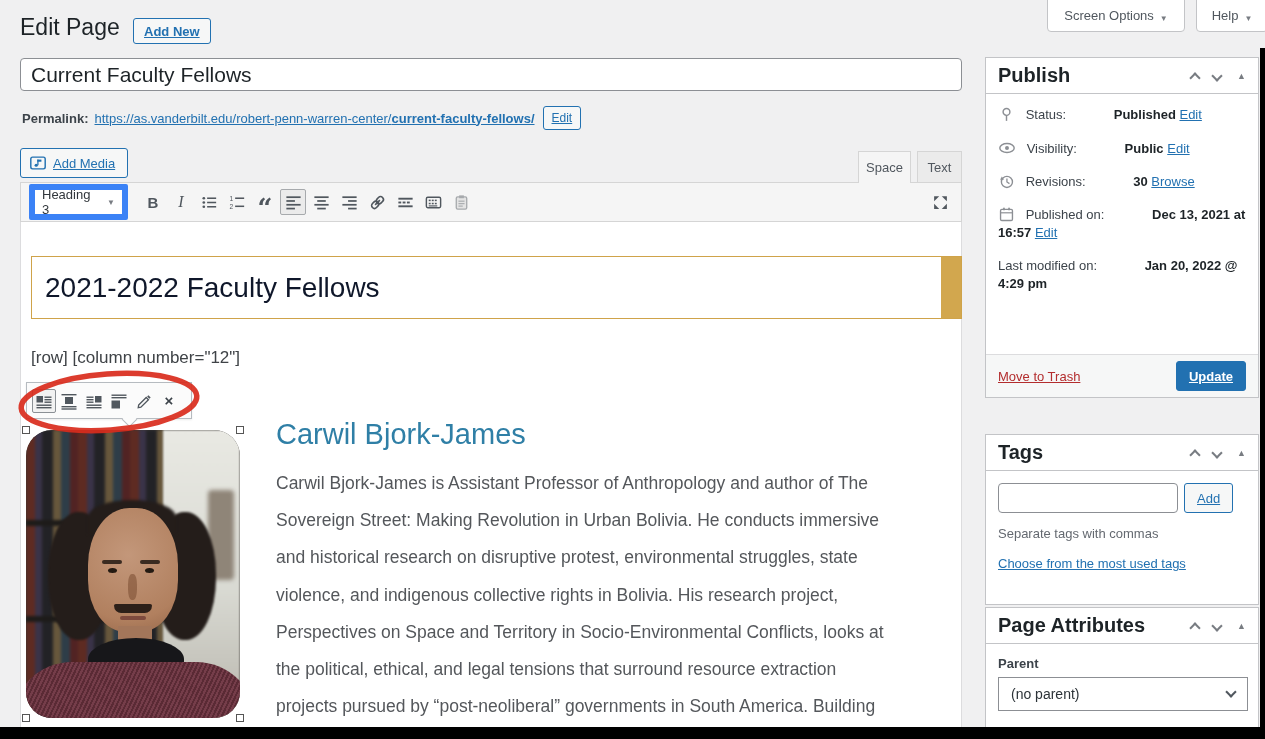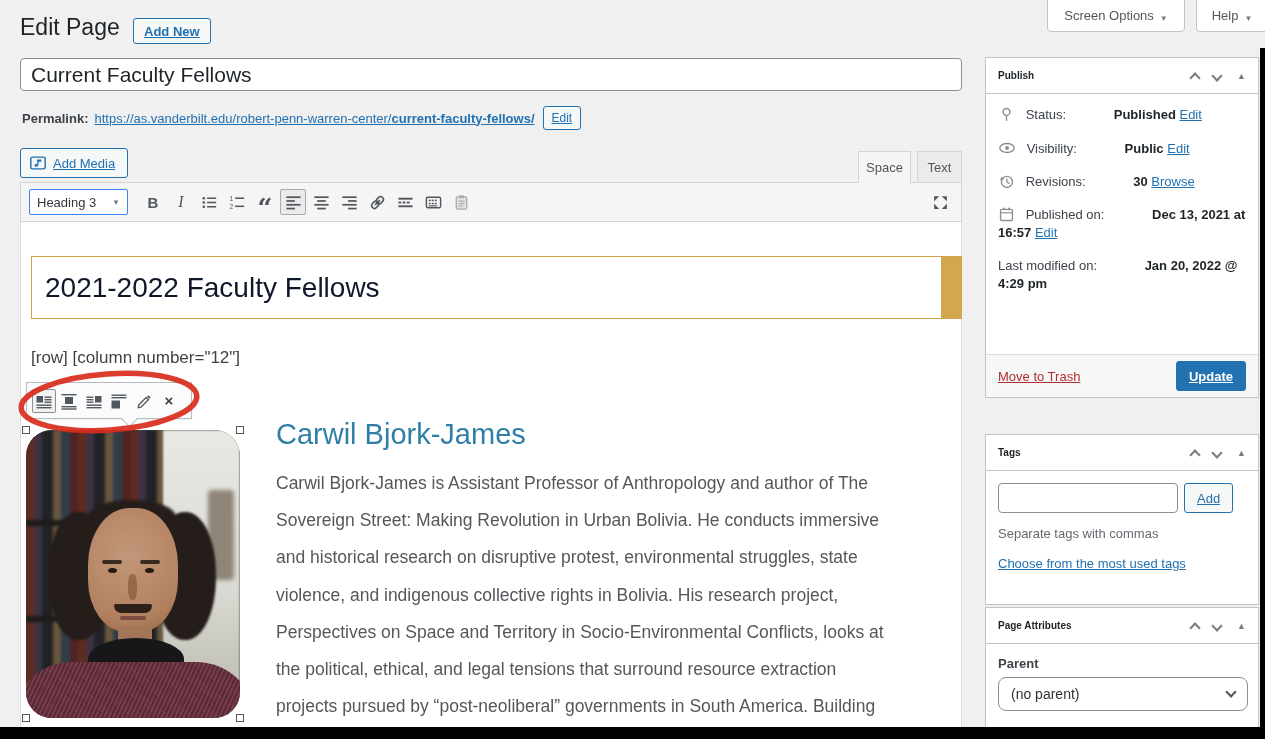--- a/index.html
+++ b/index.html
@@ -36,21 +36,21 @@
 
   
   .add-media { position:absolute; left:20px; top:148px; height:30px; padding:0 12px 0 8px; gap:6px; }
   .editor-tab { position:absolute; top:151px; height:32px; display:flex; align-items:center;
       justify-content:center; font-size:13px; color:#50575e; cursor:pointer; }
   .tab-visual { left:858px; width:53px; background:#f5f5f5; border:1px solid #d5d5d5; border-bottom:none; z-index:3;}
   .tab-text   { left:917px; width:45px; background:#ebebeb; border:1px solid #d5d5d5; }
 
   .mce-toolbar { position:absolute; left:20px; top:182px; width:942px; height:40px;
       background:#f5f5f5; border:1px solid #d5d5d5; display:flex; align-items:center; padding:0 8px; z-index:2;}
-  .fmt-select { width:99px; height:26px; background:#fff; border:1px solid #3b82f6; border-radius:2px;
+  .fmt-select { width:99px; height:26px; background:#fff; border:6px solid #3b82f6; border-radius:2px;
       display:flex; align-items:center; justify-content:space-between; padding:12px 7px; font-size:13px; color:#32373c; cursor:pointer;}
   .tb-btn { width:26px; height:26px; display:flex; align-items:center; justify-content:center;
       margin-left:2px; color:#50575e; cursor:pointer; border:1px solid transparent; border-radius:2px;}
   .tb-btn.first { margin-left:12px; }
   .tb-btn.active { border-color:#a7aaad; background:#ebebeb; }
   .tb-btn.bold { font-weight:800; font-size:15px; }
   .tb-btn.italic { font-style:italic; font-family:"Liberation Serif",serif; font-size:16px; }
   .tb-btn.quote { font-family:"DejaVu Serif",serif; font-size:26px; font-weight:700; line-height:10px; padding-top:12px;}
   .tb-spacer { flex:1; }
 
@@ -107,21 +107,21 @@
   .handle { position:absolute; width:8px; height:8px; background:#fff; border:1px solid #555; z-index:5; }
 
   
   .profile-heading { position:absolute; left:255px; top:196px; font-size:29px; color:#2f7fa6; font-weight:400; }
   .bio { position:absolute; left:255px; top:243px; font-size:17.5px; color:#54575b; }
   .bio div { line-height:37.2px; white-space:nowrap; }
 
   
   .panel { position:absolute; left:985px; width:274px; background:#fff; border:1px solid #c3c4c7; }
   .panel-head { height:36px; display:flex; align-items:center; padding:0 12px; border-bottom:1px solid #c3c4c7; }
-  .panel-title { font-size:10px; font-weight:700; flex:1; }
+  .panel-title { font-size:20px; font-weight:700; flex:1; }
   .chev { width:8px; height:8px; border-right:2px solid #787c82; border-bottom:2px solid #787c82; display:inline-block; cursor:pointer;}
   .chev.up { transform:rotate(-135deg); margin-right:14px; margin-top:4px;}
   .chev.down { transform:rotate(45deg); margin-right:16px; }
   .toggle-tri { font-size:9px; color:#787c82; cursor:pointer; }
   .panel-body { padding:12px; font-size:13px; color:#3c434a; }
   .row { margin-bottom:15px; line-height:18px; }
   .row svg { vertical-align:-4px; margin-right:7px; }
   .row b { color:#1d2327;margin-left:44px; }
   .preview-row { text-align:right; margin-bottom:16px; }
   .preview-btn { height:28px; padding:0 10px; font-weight:400; }
@@ -129,21 +129,21 @@
       border-top:1px solid #dcdcde; display:flex; align-items:center; justify-content:space-between; padding:0 12px;}
   .trash-link { color:#b32d2e; text-decoration:underline; font-size:13px; cursor:pointer; }
   .update-btn { height:30px; padding:0 12px; font-weight:600; }
 
   .tag-input { width:180px; height:30px; border:1px solid #8c8f94; border-radius:4px; background:#fff; padding:0 8px; font-size:14px;}
   .tag-add { height:30px; padding:0 12px; margin-left:6px; }
   .hint { color:#646970; margin-top:13px; font-size:13px; }
   .choose-link { display:inline-block; margin-top:15px; font-size:13px; }
 
   .attr-label { font-weight:700; font-size:13px; margin-bottom:6px; }
-  .select { width:250px; height:34px; border:1px solid #8c8f94; border-radius:8px; background:#fff;
+  .select { width:250px; height:34px; border:1px solid #8c8f94; border-radius:0; background:#fff;
       display:flex; align-items:center; justify-content:space-between; padding:0 12px; font-size:14px; color:#2c3338; cursor:pointer;}
   .sel-chev { width:8px; height:8px; border-right:2px solid #50575e; border-bottom:2px solid #50575e; transform:rotate(45deg); margin-top:-4px;}
   .template-label { font-weight:700; font-size:13px; margin-top:14px; }
 
   .black-bottom { position:absolute; left:0; top:727px; width:1265px; height:12px; background:#000; z-index:20;}
   .black-right { position:absolute; left:1260px; top:48px; width:5px; height:691px; background:#000; z-index:20;}
 </style>
 </head>
 <body>
 

